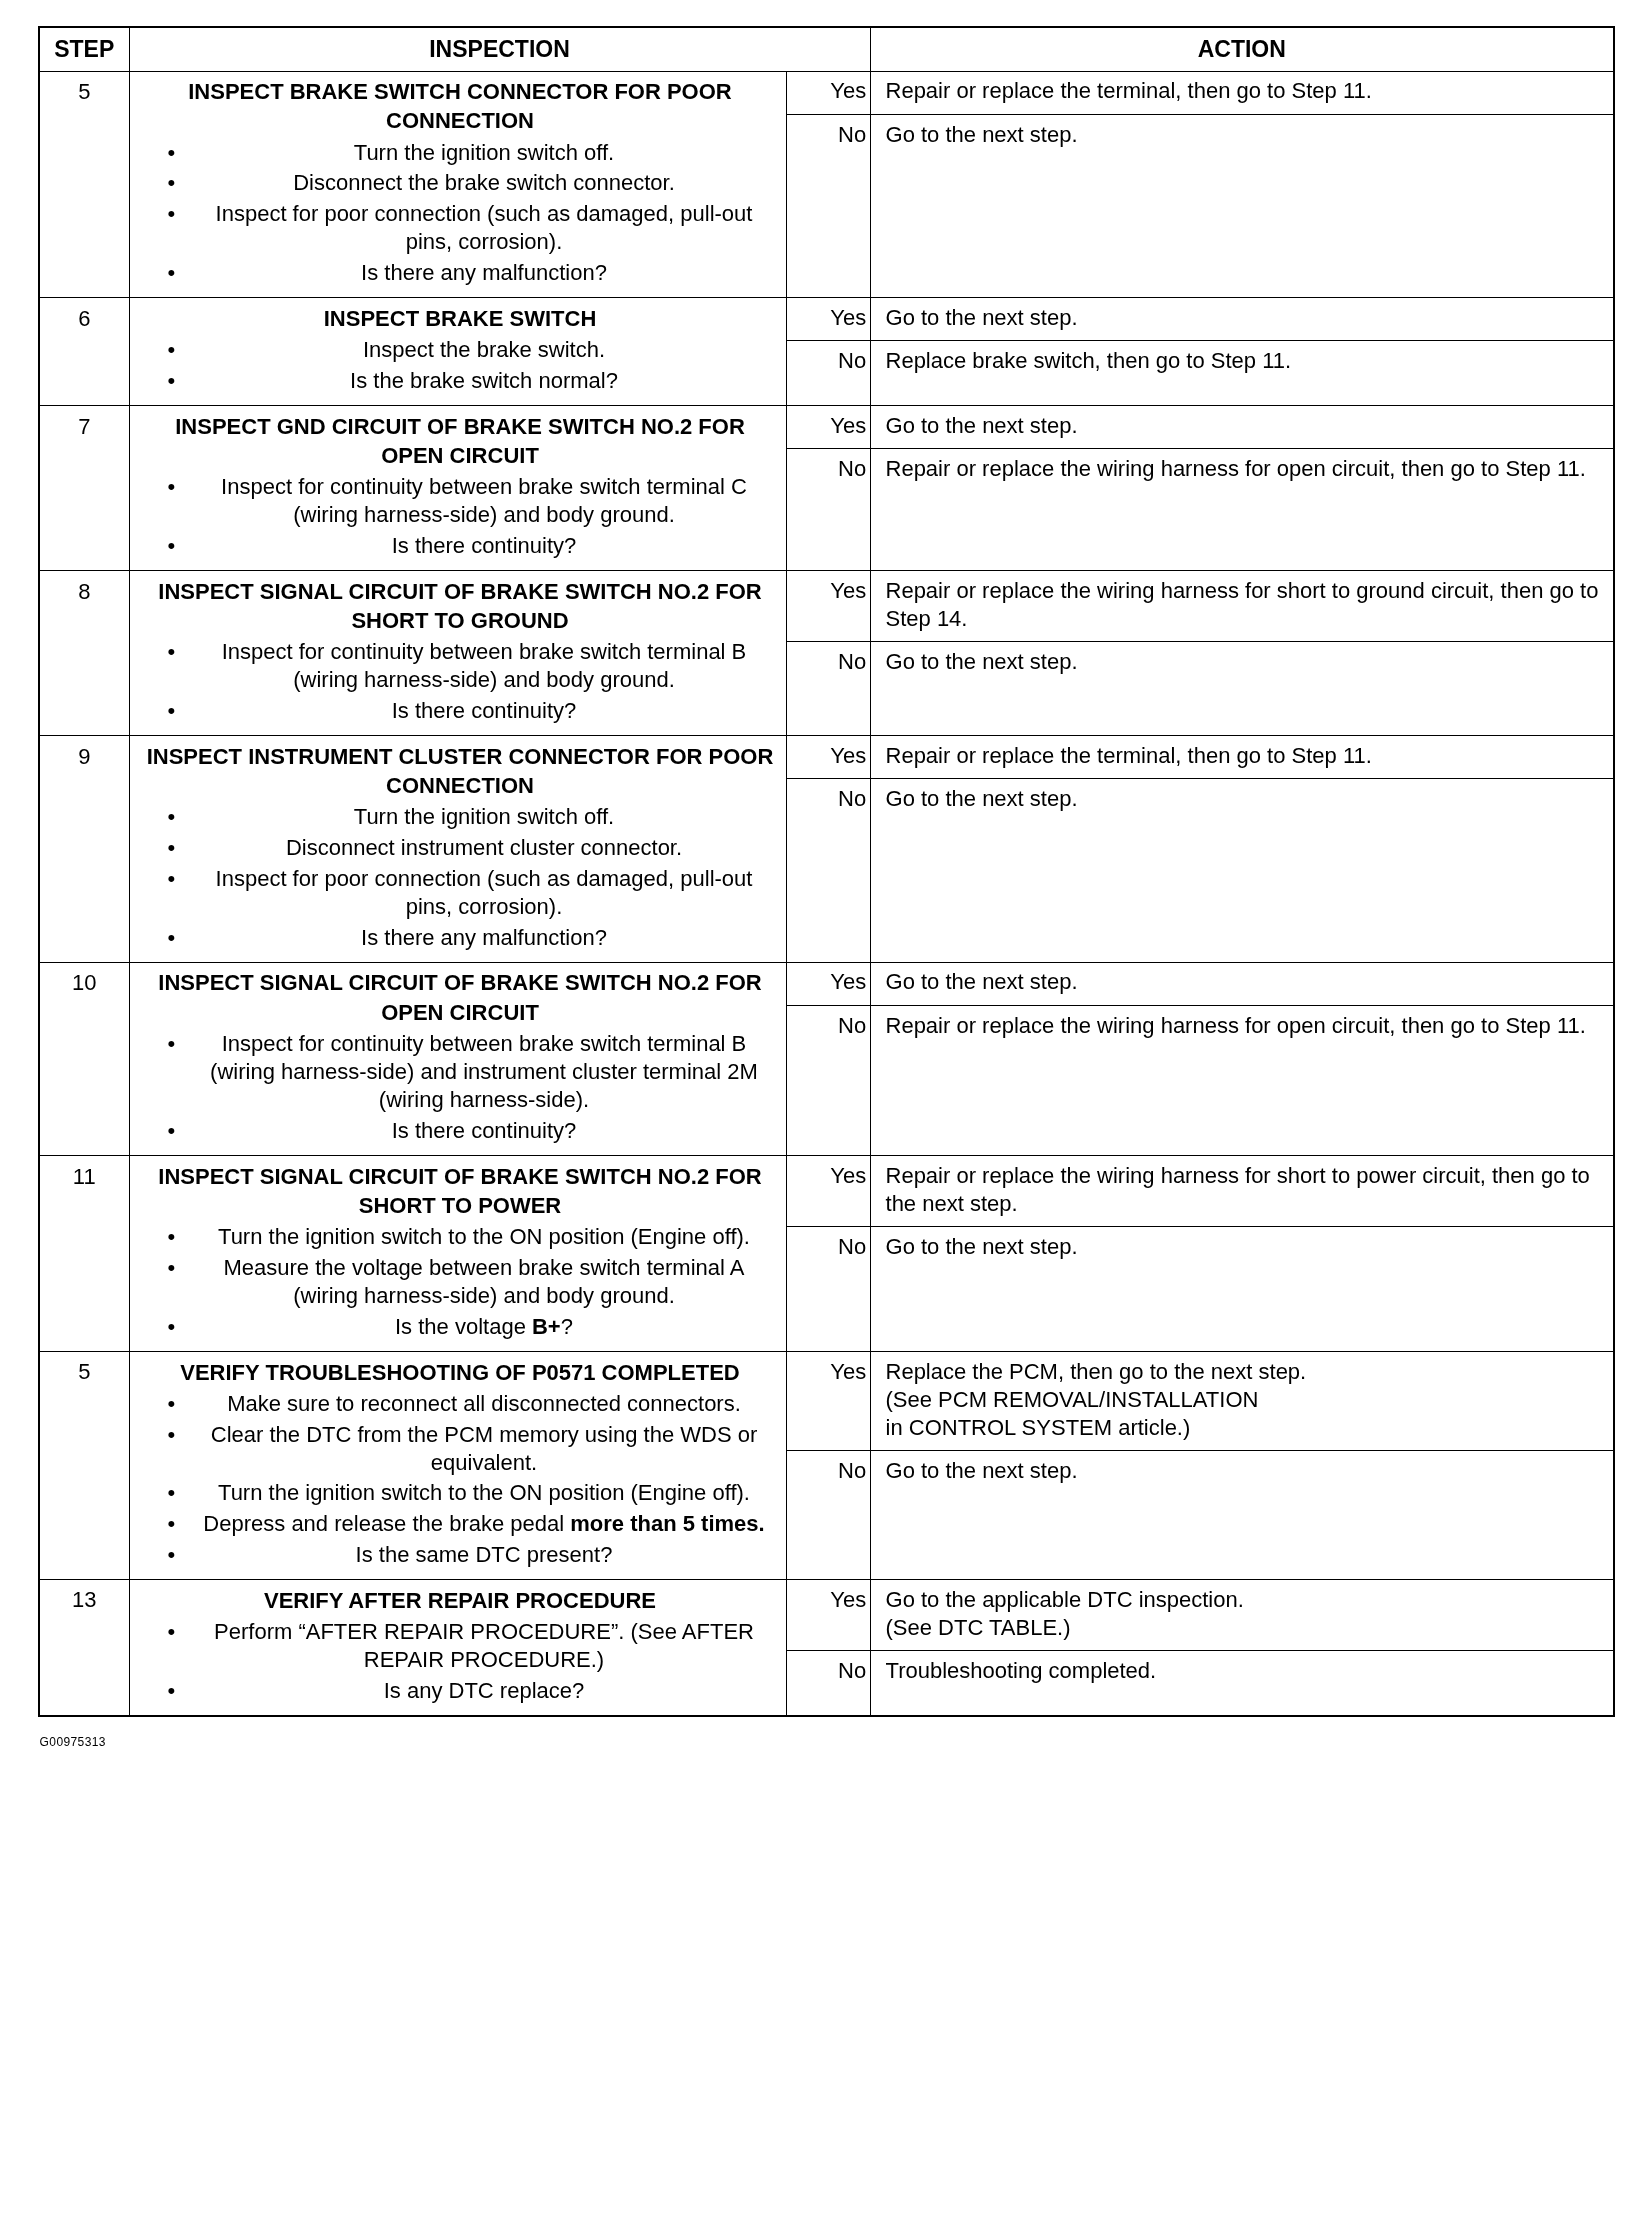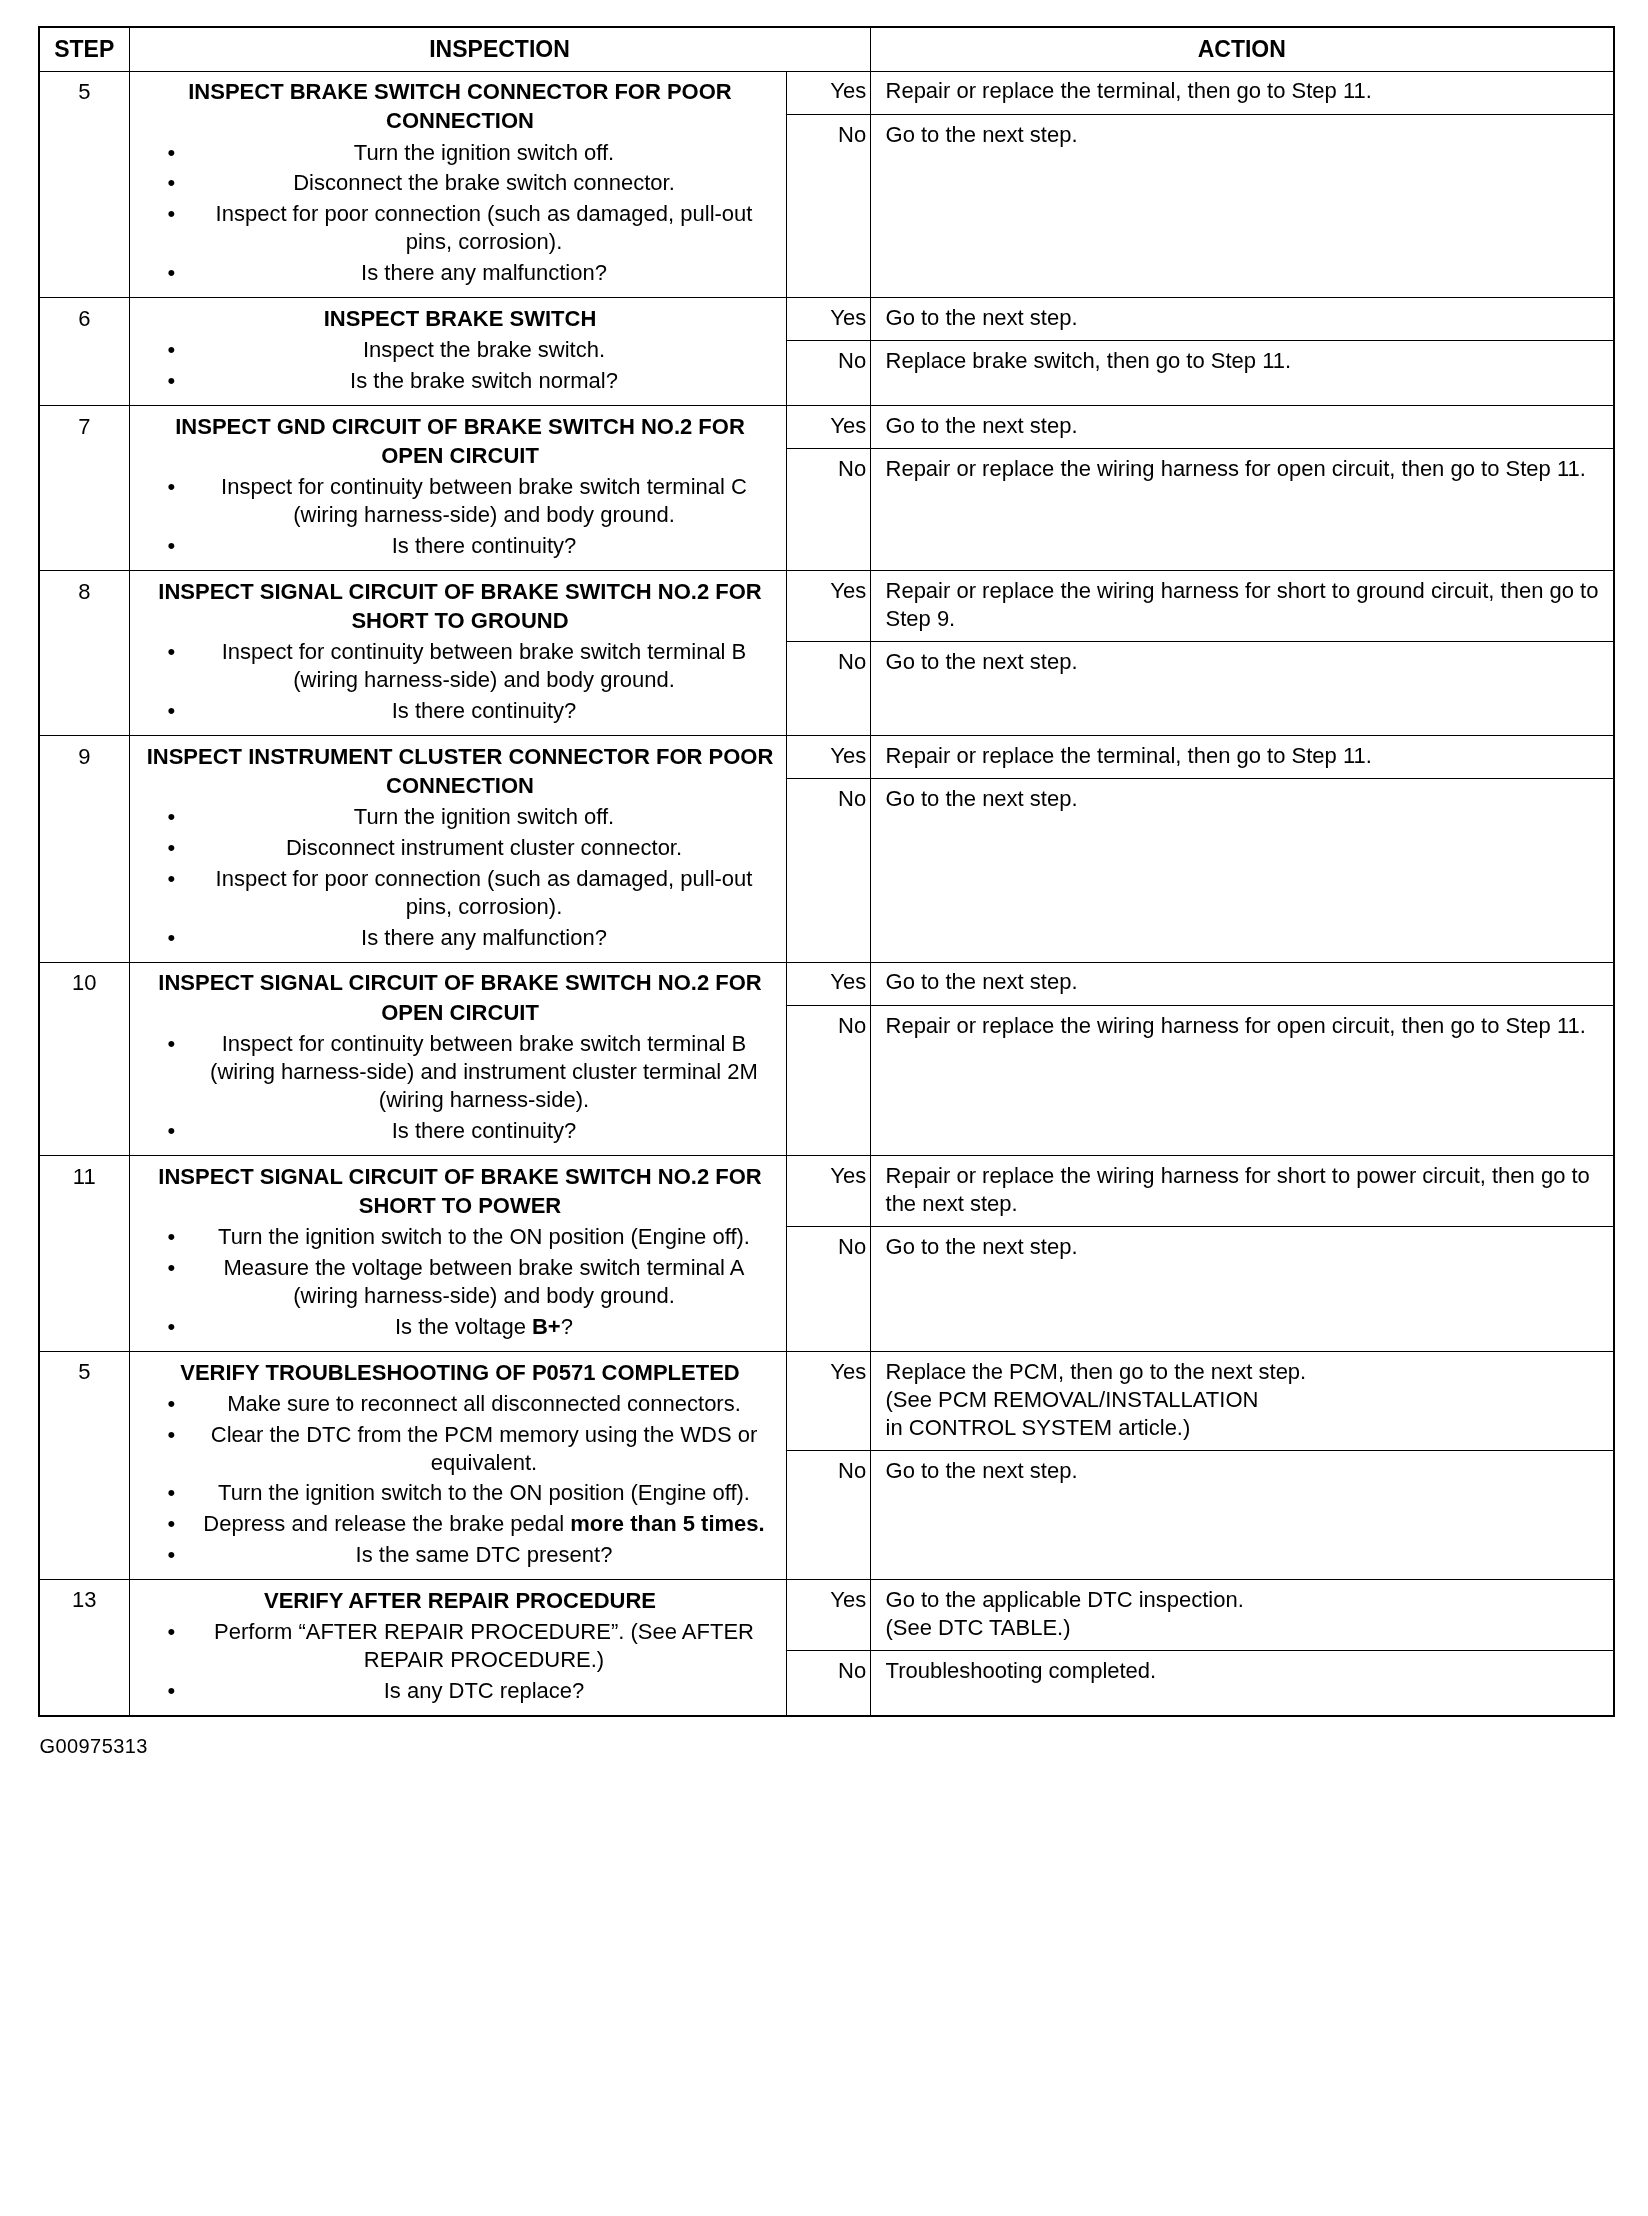--- a/index.html
+++ b/index.html
@@ -73,21 +73,21 @@
     text-align: right;
     padding: 5.8px 3.3px;
     margin-top: 16px;
   }
   td.action-cell {
     padding: 5.8px 11.5px 8.2px 15px;
   }
   tr.branch-first { height: 0.8px; }
   .footer-code {
     margin: 18px 0 0 1.6px;
-    font-size: 20px;
+    font-size: 12px;
     letter-spacing: 0.4px;
   }
 </style>
 </head>
 <body>
 
 <div class="page">
   <table class="ts-table">
     <colgroup>
       <col class="col-step">
@@ -177,21 +177,21 @@
           </td>
           <td class="inspection-cell" rowspan="2">
             <div class="insp-title">INSPECT SIGNAL CIRCUIT OF BRAKE SWITCH NO.2 FOR SHORT TO GROUND</div>
             <ul class="bullets">
               <li class="bullet">Inspect for continuity between brake switch terminal B (wiring harness-side) and body ground.</li>
               <li class="bullet">Is there continuity?</li>
             </ul>
           </td>
           <td class="yn-cell">Yes</td>
           <td class="action-cell">
-            <div class="action-line">Repair or replace the wiring harness for short to ground circuit, then go to Step 9.</div>
+            <div class="action-line">Repair or replace the wiring harness for short to ground circuit, then go to Step 14.</div>
           </td>
         </tr>
         <tr class="branch-next">
           <td class="yn-cell">No</td>
           <td class="action-cell">
             <div class="action-line">Go to the next step.</div>
           </td>
         </tr>
         <tr class="branch-first">
           <td class="step-cell" rowspan="2">

